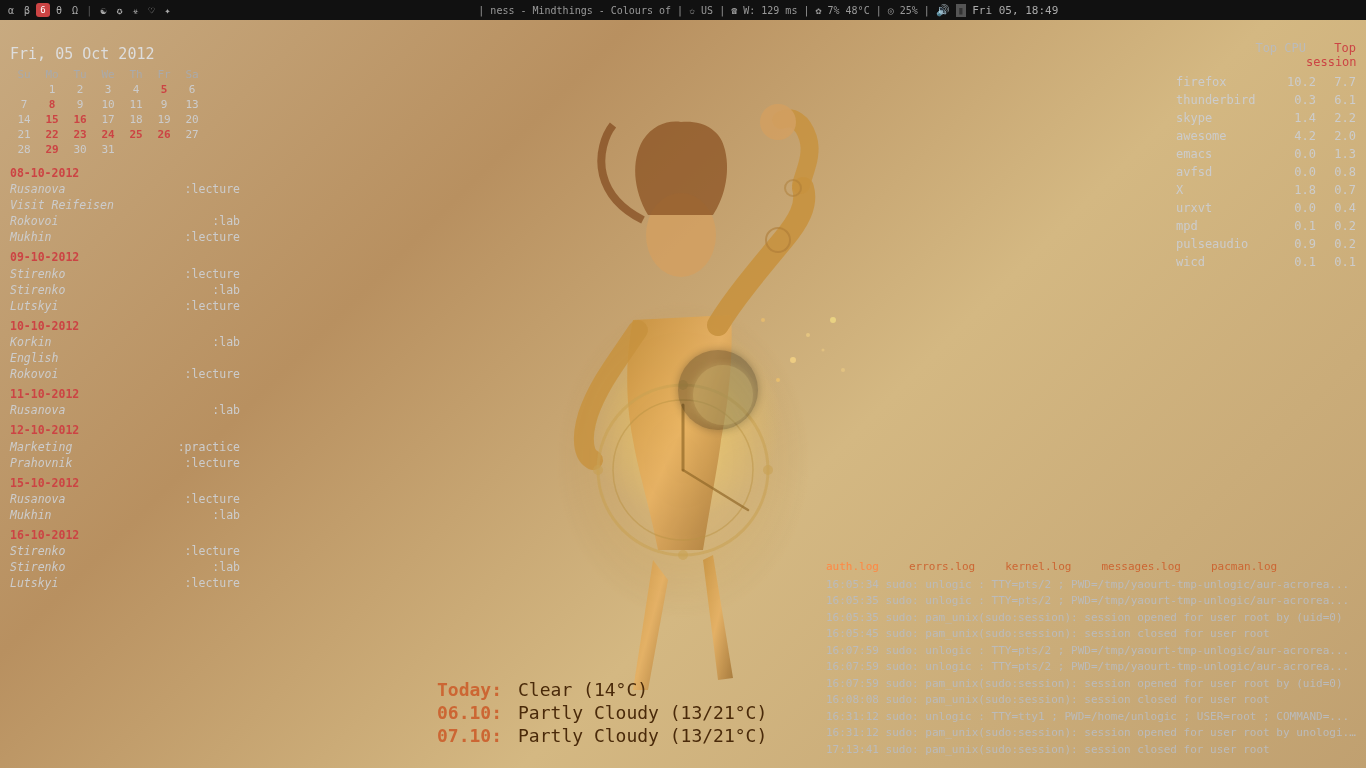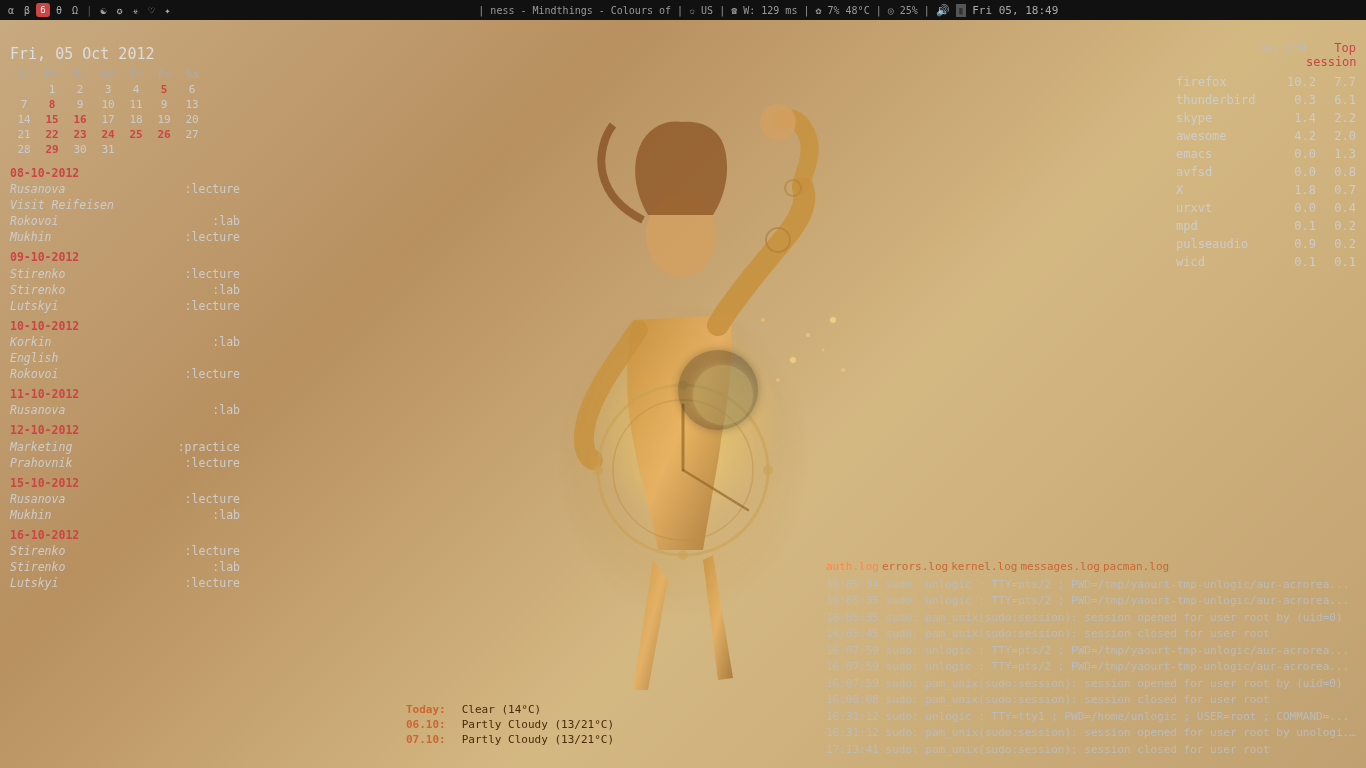--- a/index.html
+++ b/index.html
@@ -54,22 +54,22 @@
       position: absolute;
       top: 20px; left: 0; right: 0; bottom: 0;
       background: linear-gradient(135deg, #c8aa80 0%, #b89060 30%, #d4b882 60%, #c0a070 100%);
       overflow: hidden;
     }
 
     
     #weather {
       position: absolute;
       bottom: 20px;
-      left: 406px;
-      font-size: 11px;
+      left: 437px;
+      font-size: 18px;
       color: #5a3a1a;
     }
     .weather-row {
       display: flex;
       gap: 8px;
       margin-bottom: 2px;
     }
     .weather-label { color: #cc6633; font-weight: bold; }
     .weather-value { color: #4a2a0a; }
 
@@ -162,21 +162,21 @@
       position: absolute;
       bottom: 10px;
       right: 10px;
       width: 530px;
       font-size: 11px;
       color: #ccc;
     }
 
     .log-tabs {
       display: flex;
-      gap: 3px;
+      gap: 30px;
       margin-bottom: 4px;
     }
     .log-tab { color: #cc6633; cursor: pointer; }
     .log-tab.active { color: #ff8844; }
 
     .log-lines {
       line-height: 1.5;
       color: #bbb;
       font-size: 11px;
     }

